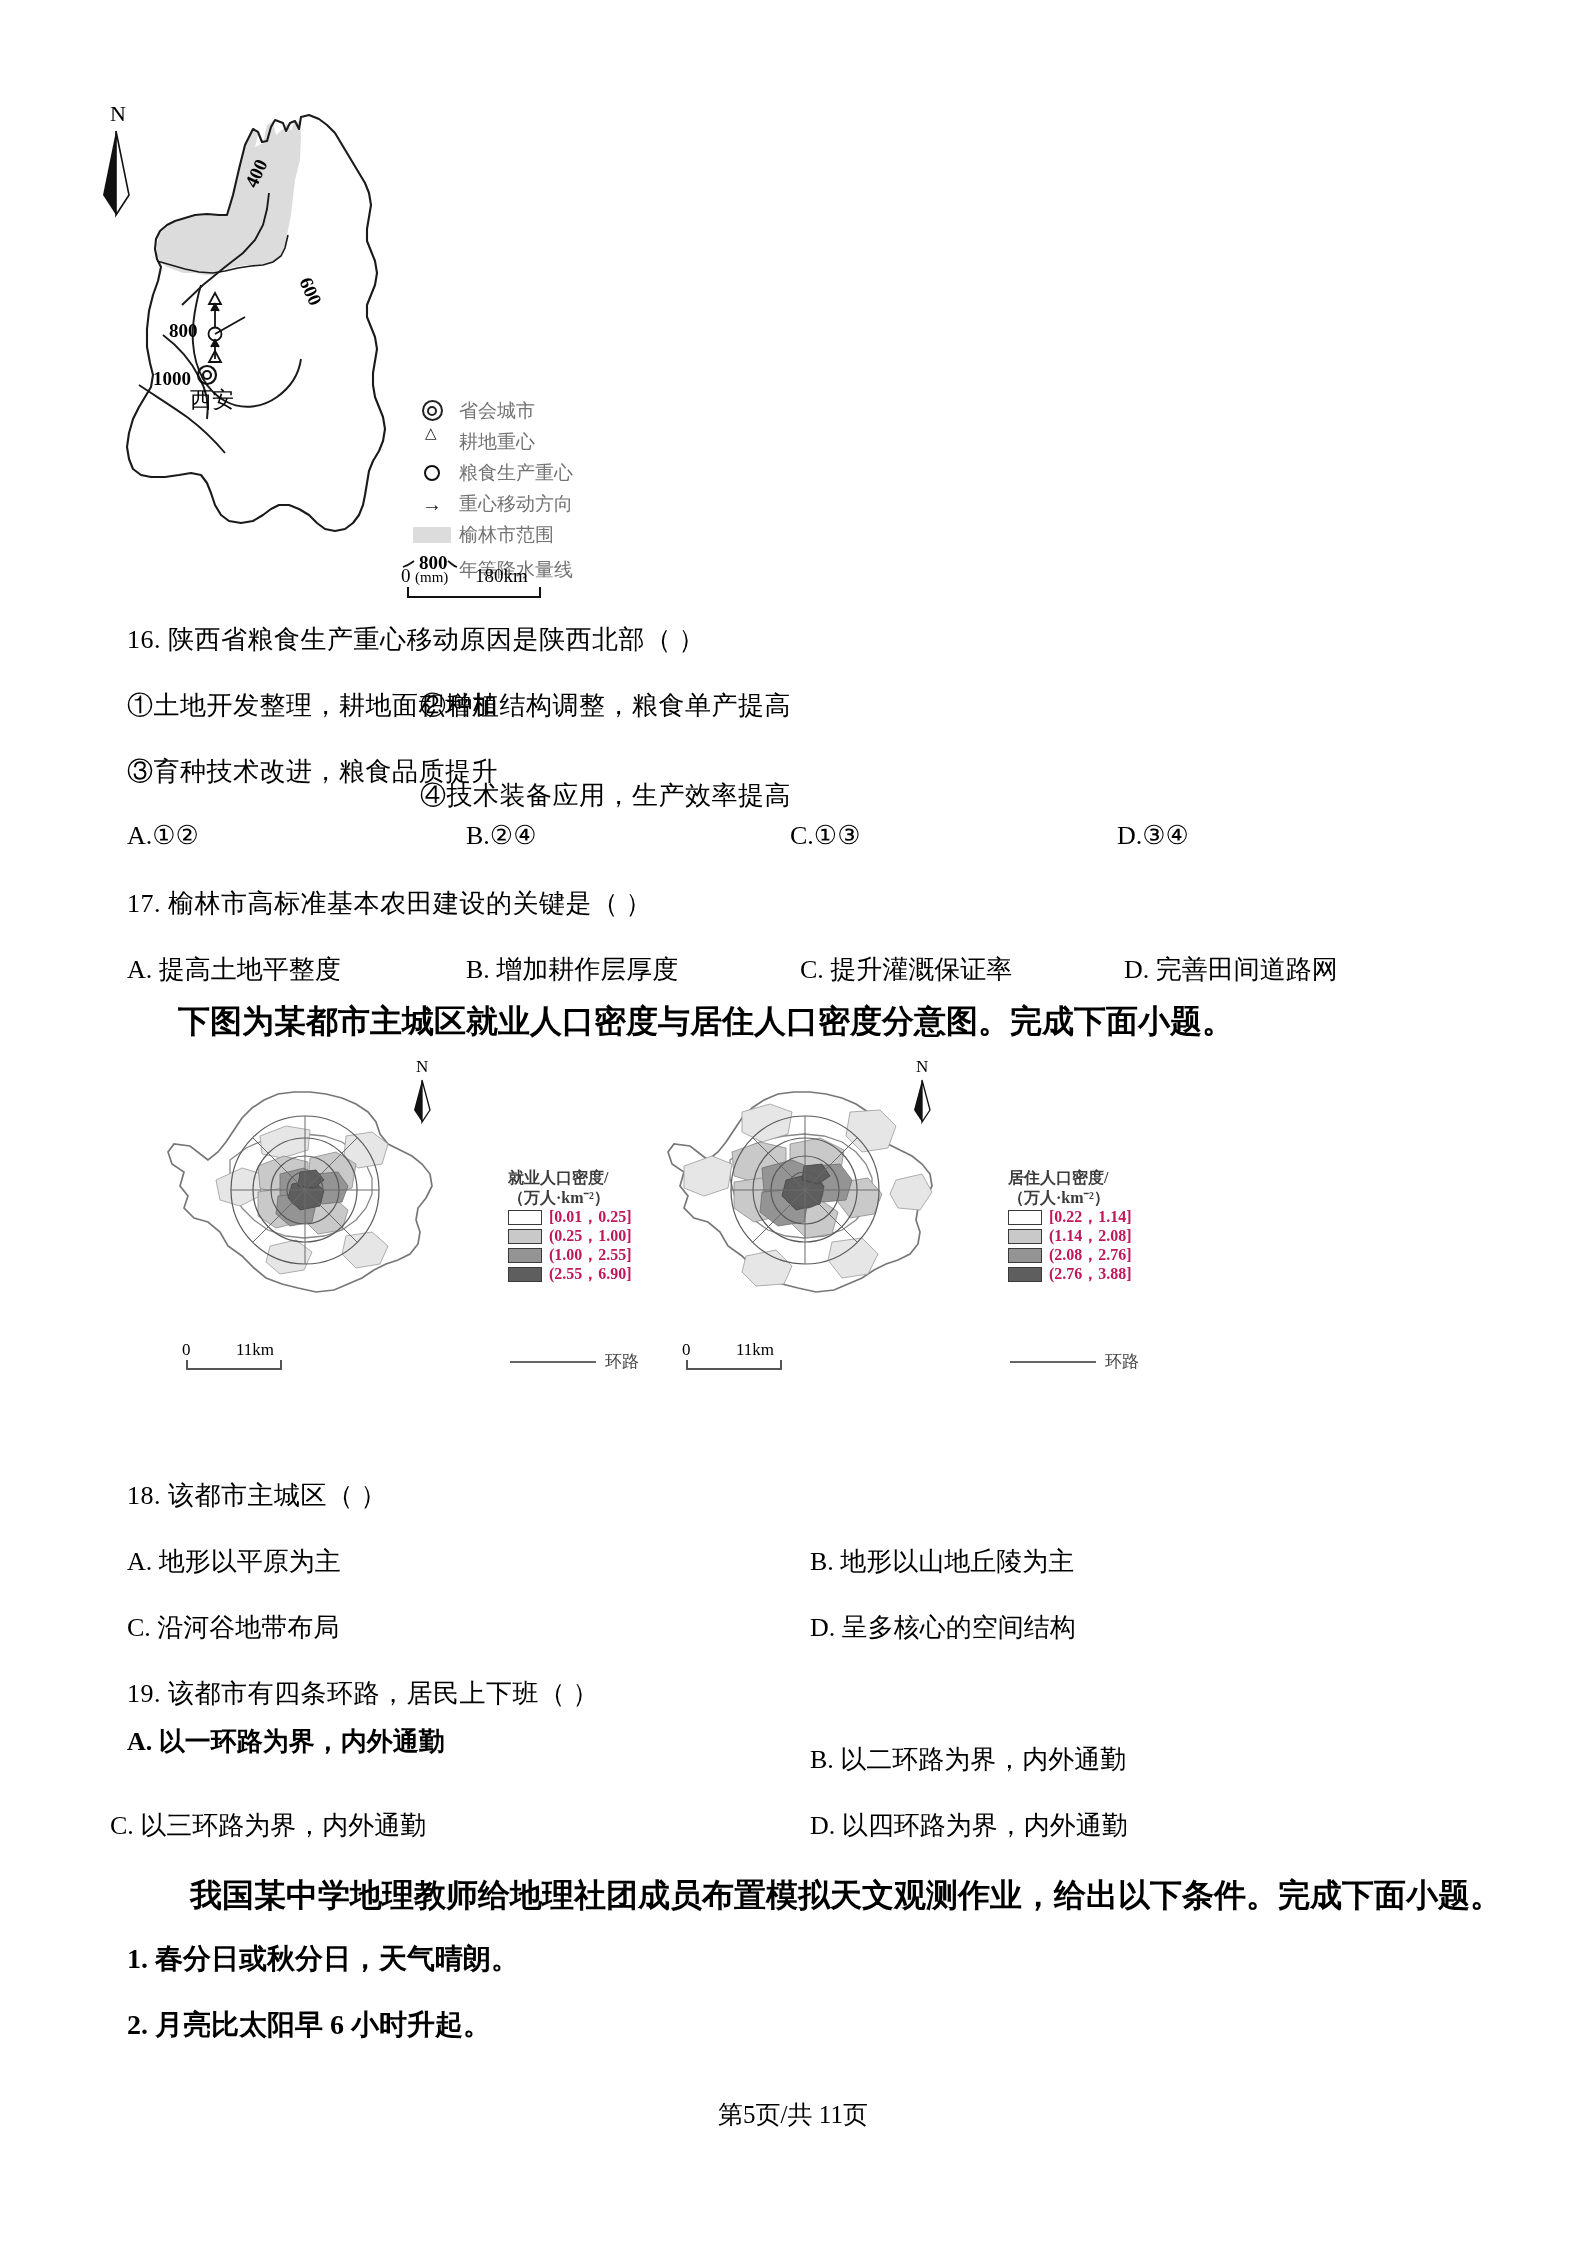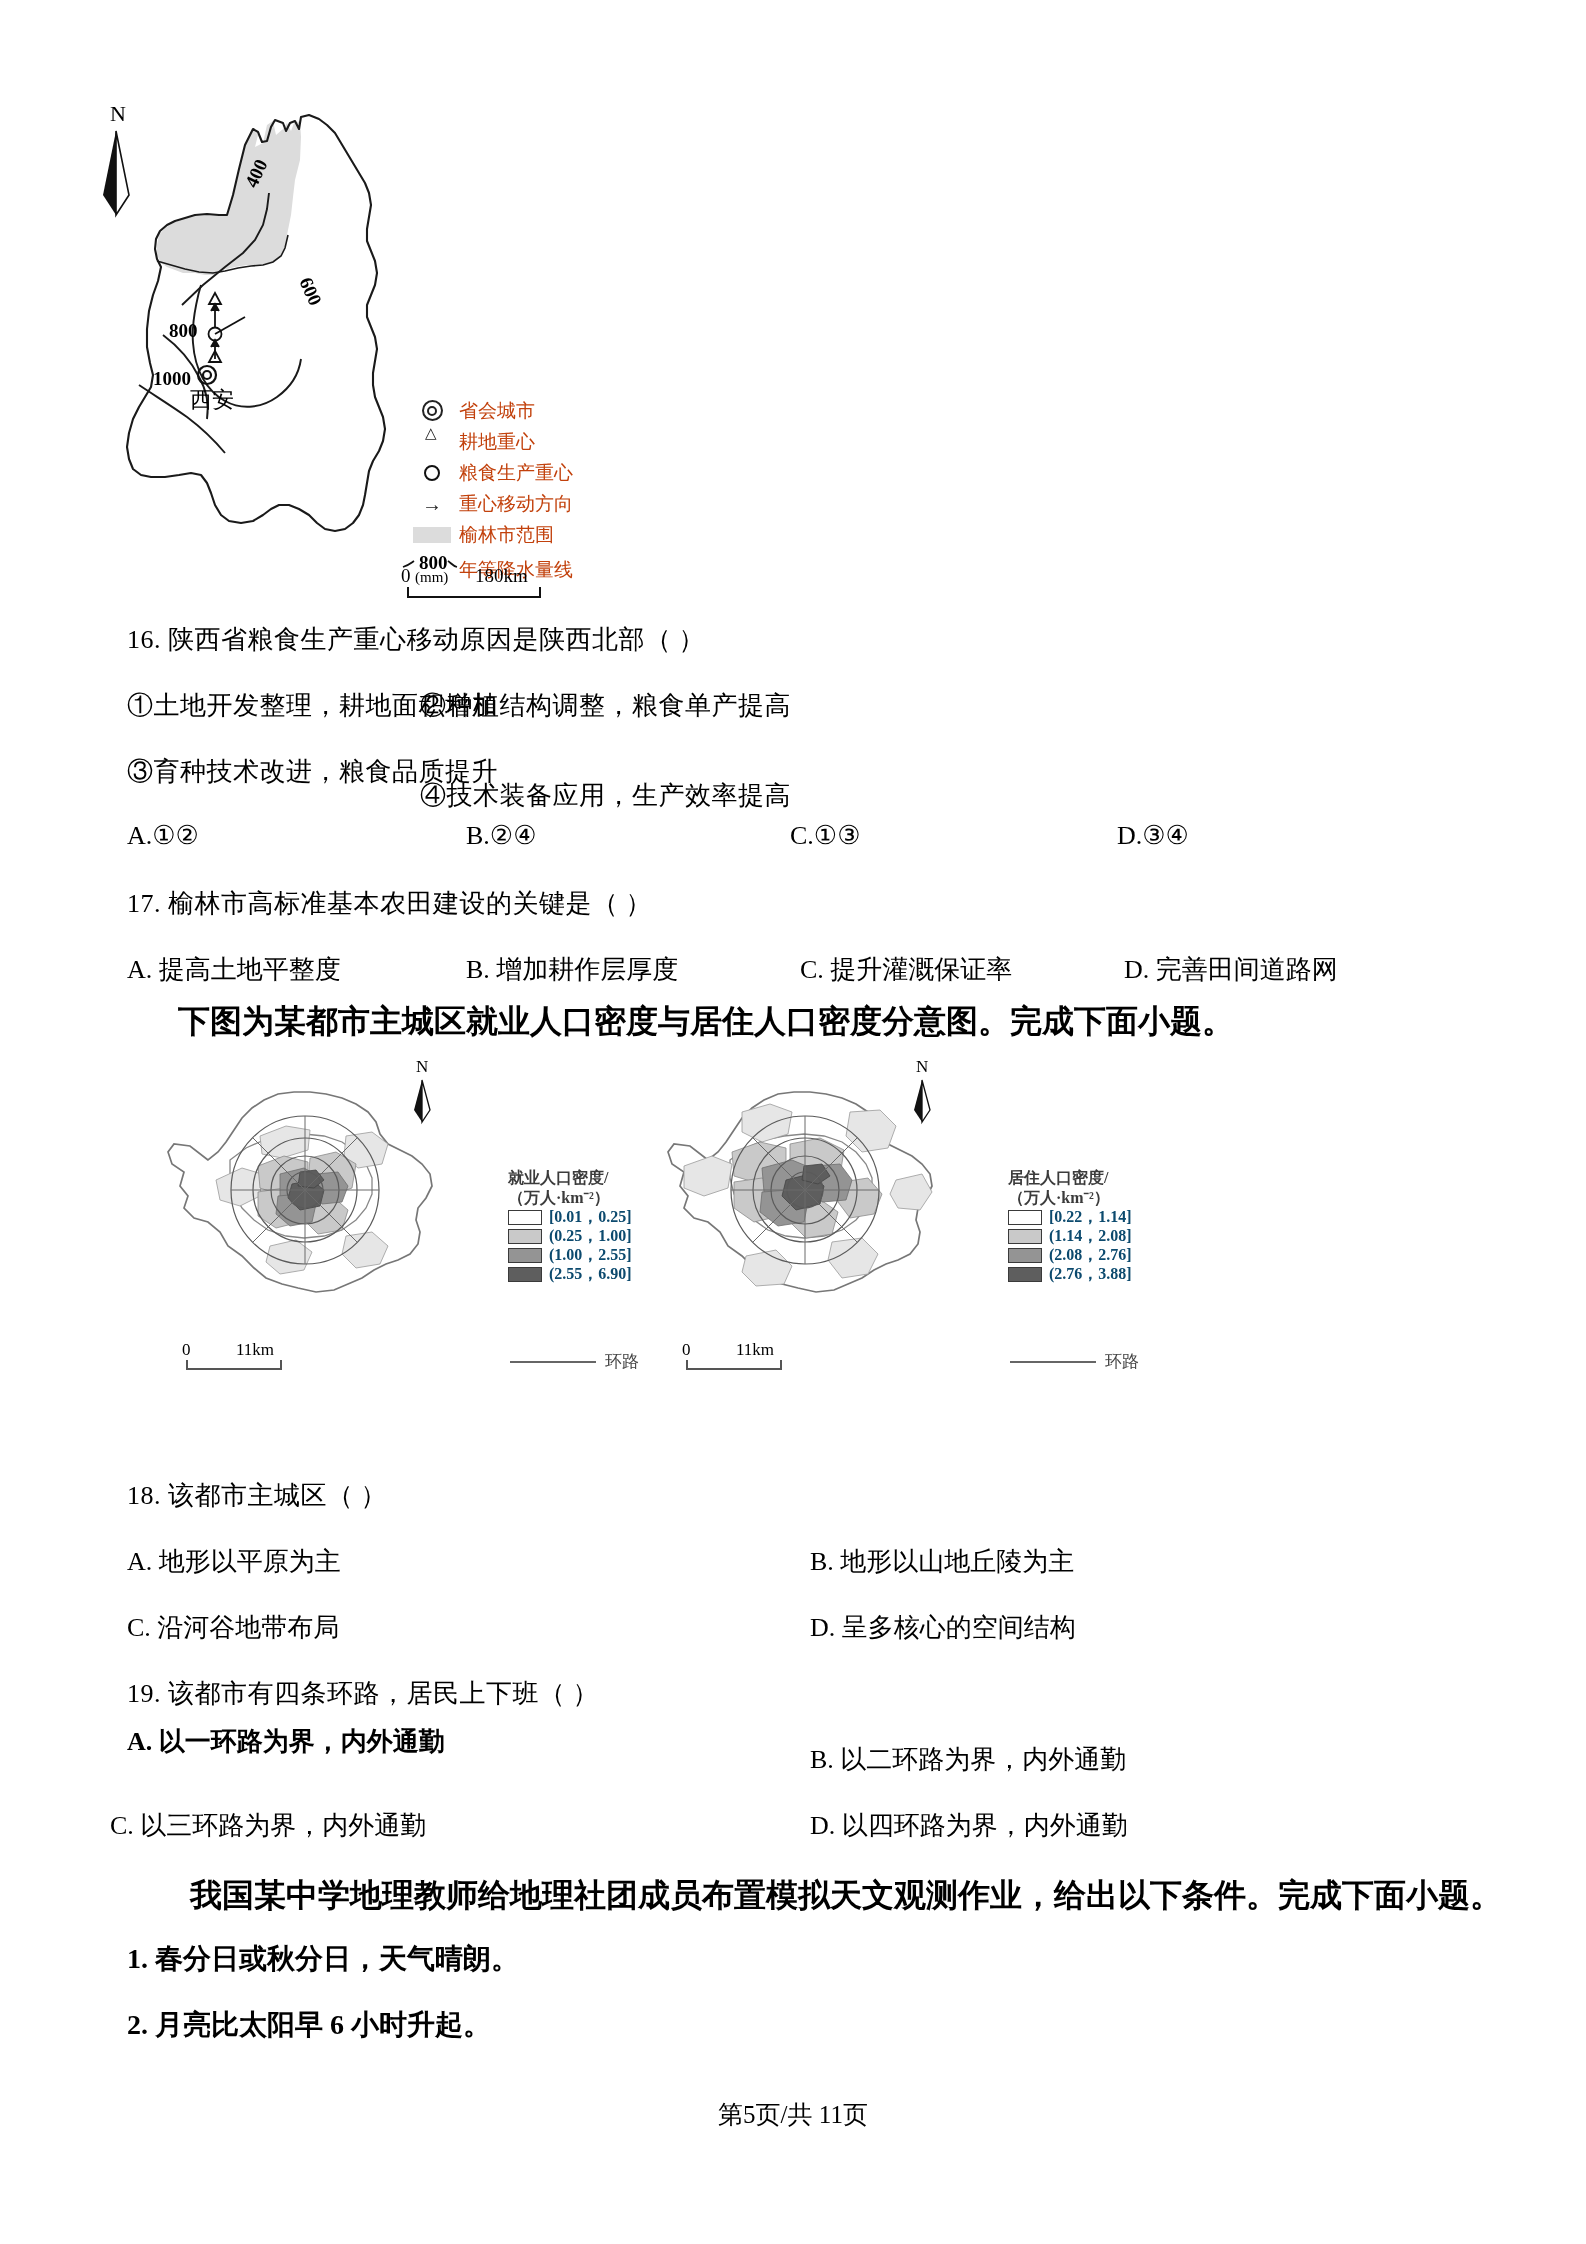--- a/index.html
+++ b/index.html
@@ -20,21 +20,21 @@
   .footer { position:absolute; width:100%; text-align:center; font-size:25px; }
 
   
   #fig1 { position:absolute; left:95px; top:85px; width:640px; height:500px; }
   #fig1 svg { display:block; }
 
   .legend1 { position:absolute; left:310px; top:310px; font-size:19px; }
   .legend1 .row { display:flex; align-items:center; height:31px; }
   .legend1 .sym { width:54px; text-align:center; display:flex;
                   align-items:center; justify-content:center; }
-  .legend1 .lbl { color:#c2410c; font-size:19px;
+  .legend1 .lbl { color:#737373; font-size:19px;
                   font-family:"Liberation Serif","DejaVu Serif",serif; }
 
   .sym-capital { width:17px; height:17px; border:2px solid #222;
                  border-radius:50%; position:relative; }
   .sym-capital::after { content:""; position:absolute; left:3.5px; top:3.5px;
                  width:6px; height:6px; border:2px solid #222; border-radius:50%; }
   .sym-tri { width:0; height:0; border-left:6px solid transparent;
              border-right:6px solid transparent; border-bottom:10px solid transparent;
              position:relative; }
   .sym-tri::before { content:"\25B3"; position:absolute; left:-7px; top:-13px;
@@ -56,21 +56,21 @@
   
   #fig2 { position:absolute; left:150px; top:1040px; width:1230px; height:390px; }
   .citymap { position:absolute; top:0; width:560px; height:330px; }
   .citymap.left  { left:0px; }
   .citymap.right { left:500px; }
 
   .legend2 { position:absolute; font-size:15px; font-family:"Liberation Serif",serif; }
   .legend2 .title { color:#3b3b3b; font-weight:bold; font-size:16px; line-height:20px; }
   .legend2 .row { display:flex; align-items:center; height:19px; }
   .legend2 .sw { width:32px; height:13px; border:1px solid #3a3a3a; margin-right:7px; }
-  .legend2 .rng { font-size:16px; font-weight:bold; color:#0c4a6e;
+  .legend2 .rng { font-size:16px; font-weight:bold; color:#be185d;
                   font-family:"Liberation Serif",serif; white-space:nowrap;text-align:center; }
 
   .scalebar2 { position:absolute; font-size:17px; }
   .scalebar2 .nums { position:relative; height:20px; width:130px; }
   .scalebar2 .bar { width:92px; height:8px; border:2px solid #555; border-top:none;
                     margin-left:6px; }
   .ringlbl { position:absolute; display:flex; align-items:center; font-size:17px; color:#444; }
   .ringlbl .ln { width:86px; height:0; border-top:2px solid #666; margin-right:9px; }
 </style>
 </head>

